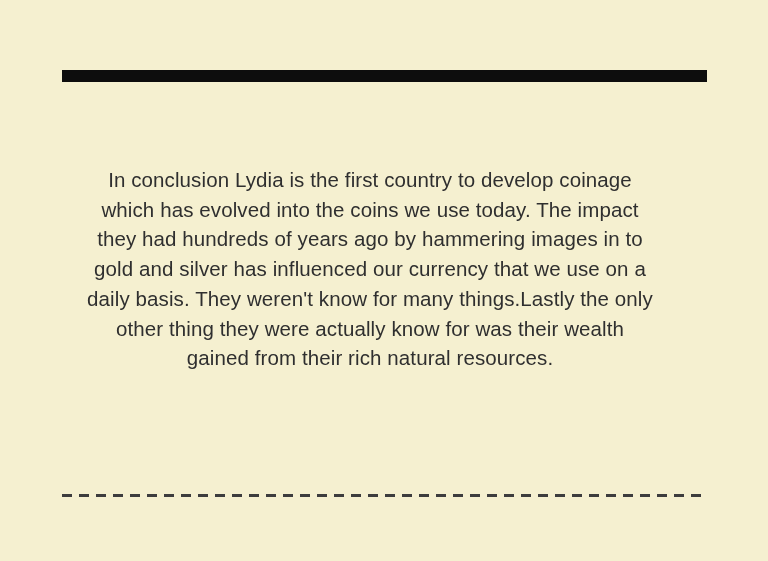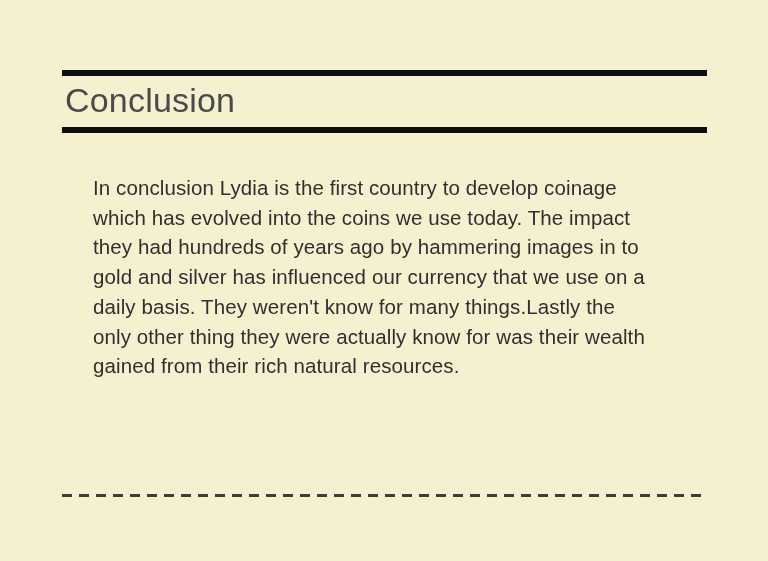--- a/index.html
+++ b/index.html
@@ -50,21 +50,22 @@
     left: 85px;
     top: 165px;
     width: 570px;
   }
   .body-text {
     font-size: 20.5px;
     line-height: 1.45;
     color: #2f2f2f;
     font-weight: 400;
     letter-spacing: 0.1px;
-    margin: 8px;
+    margin: 0;
+    text-align: center;
   }
   .footer-dashes {
     position: absolute;
     left: 62px;
     top: 494px;
     width: 645px;
     height: 3px;
     background-image: repeating-linear-gradient(
       to right,
       #3d3d3d 0px,
@@ -74,21 +75,20 @@
     );
   }
 </style>
 </head>
 <body>
 
 <div class="slide">
 
   <div class="title-block">
     <div class="rule-top"></div>
-    <div class="title-text">Conclusion</div>
     <div class="rule-bottom"></div>
   </div>
 
   <div class="body-block">
     <p class="body-text">In conclusion Lydia is the first country to develop coinage which has evolved into the coins we use today. The impact they had hundreds of years ago by hammering images in to gold and silver has influenced our currency that we use on a daily basis. They weren't know for many things.Lastly the only other thing they were actually know for was their wealth gained from their rich natural resources.</p>
   </div>
 
   <div class="footer-dashes"></div>
 
 </div>

